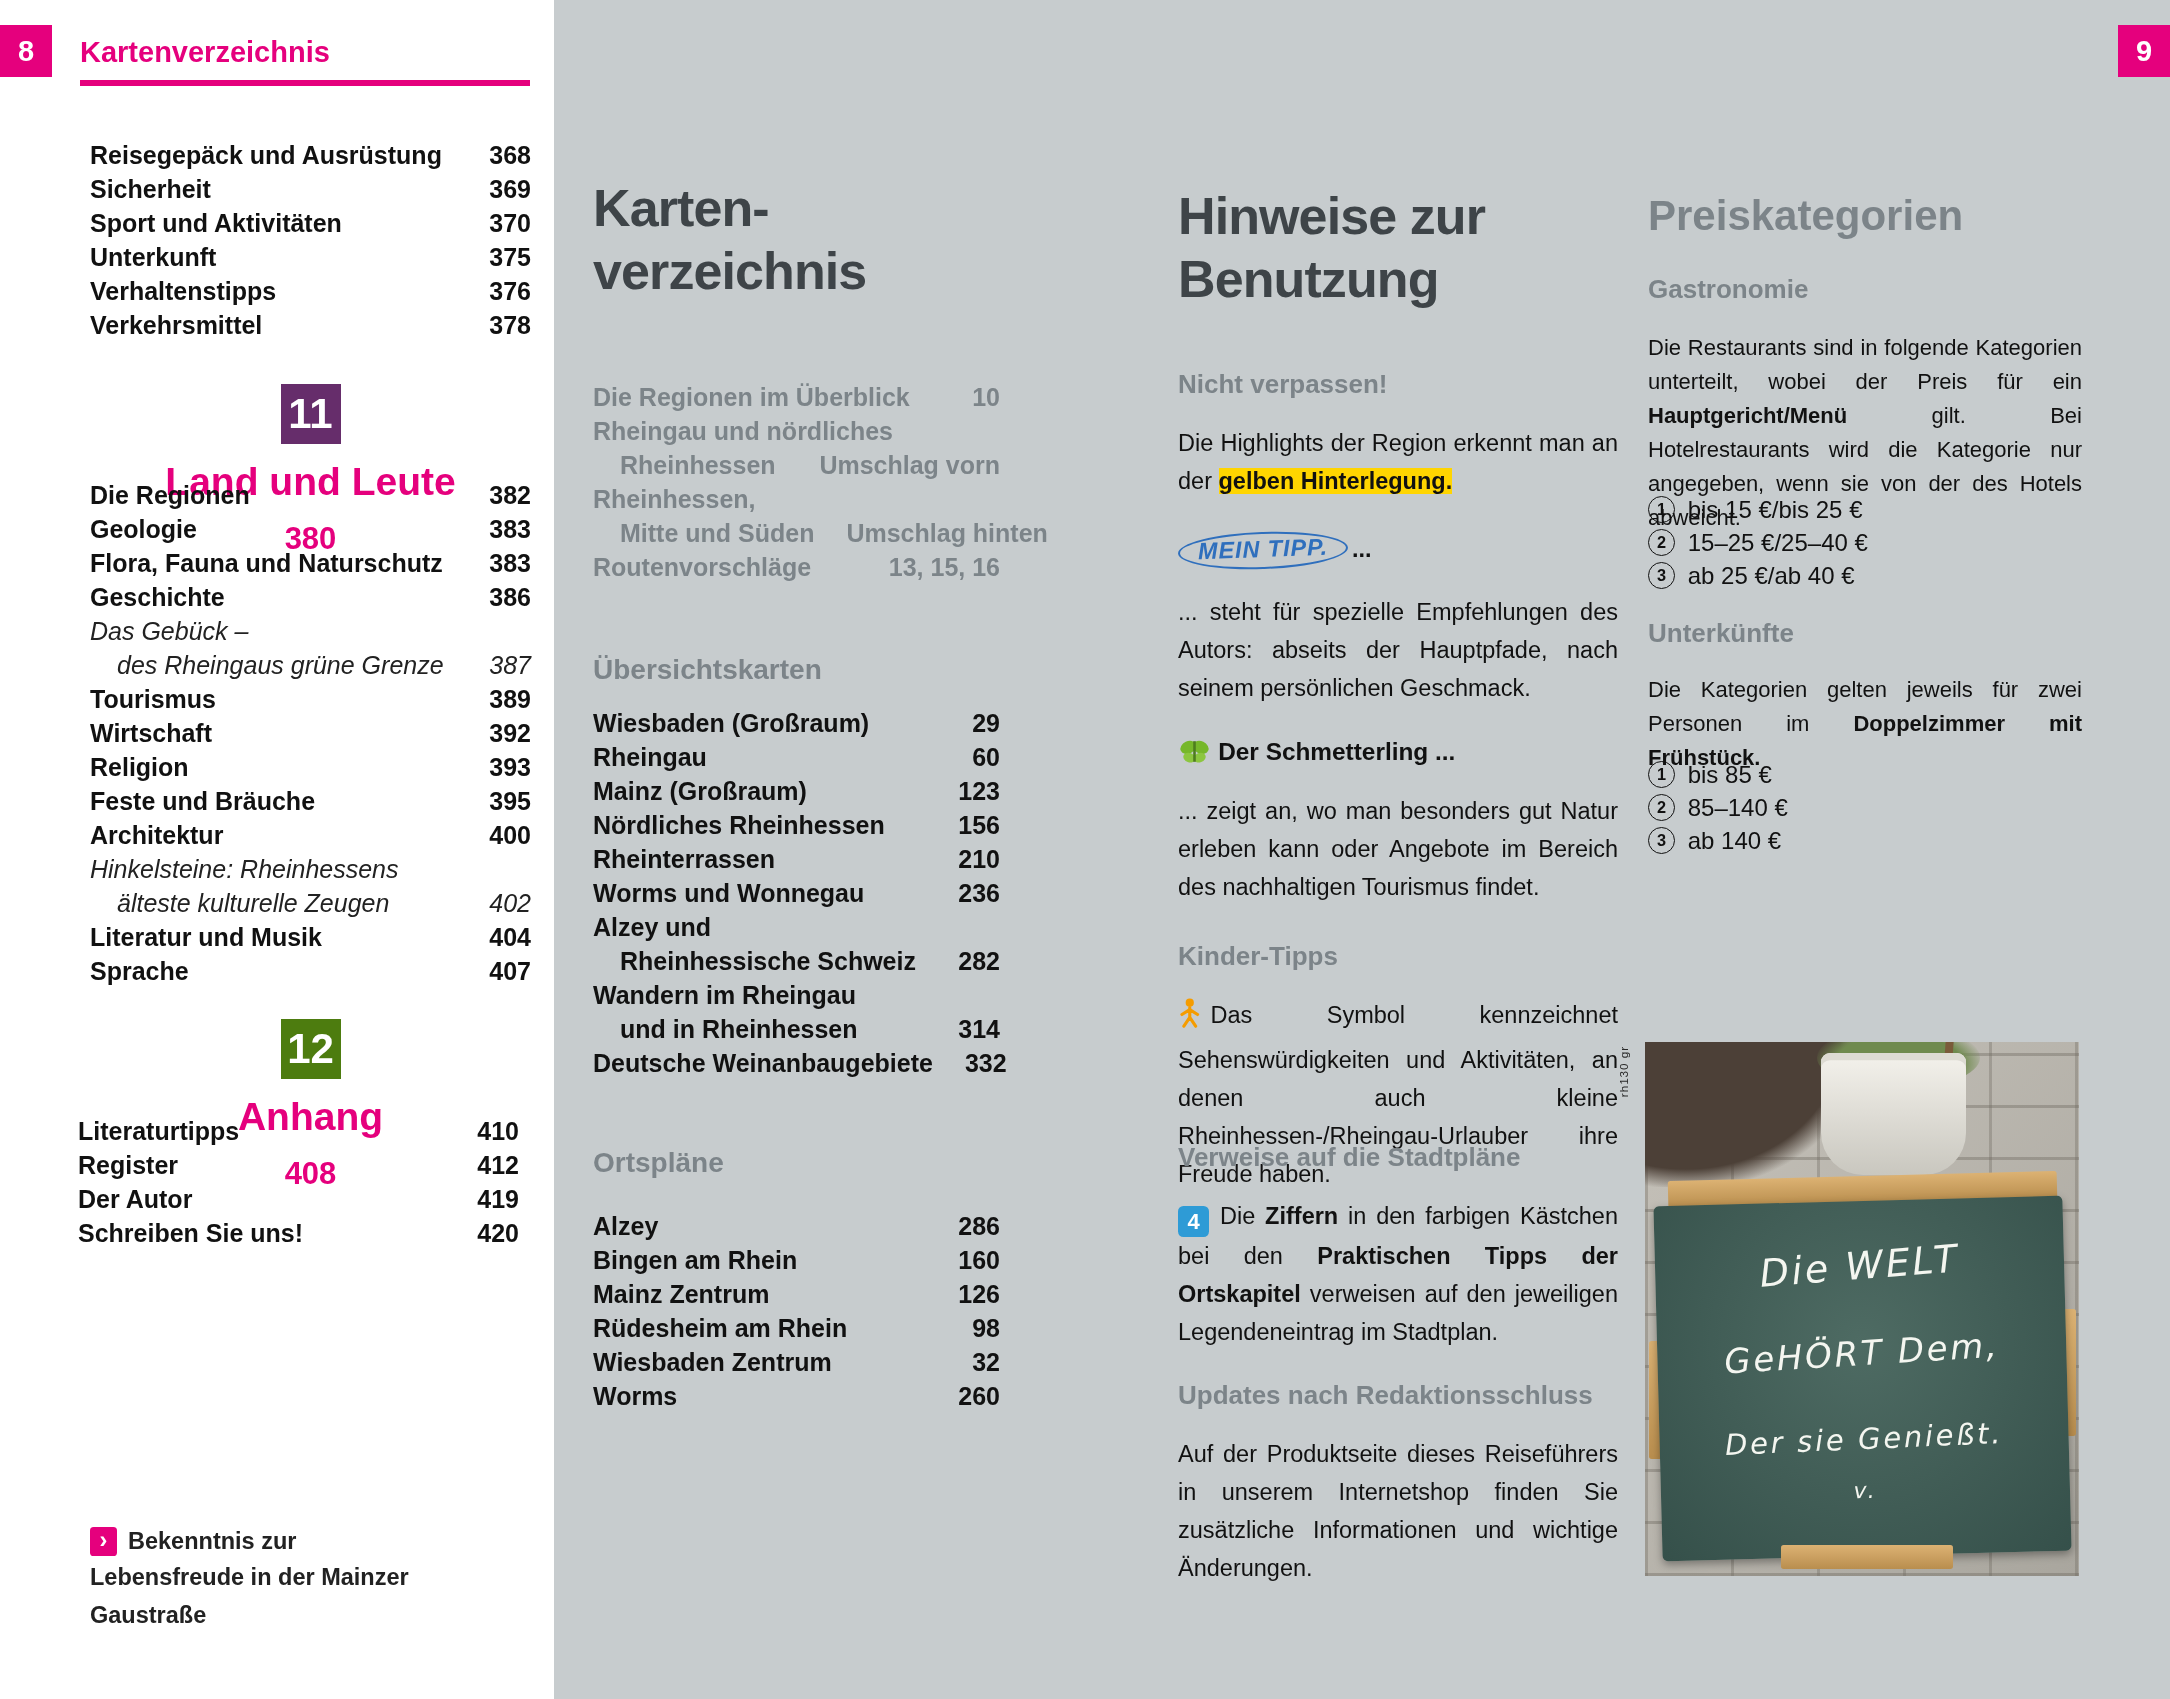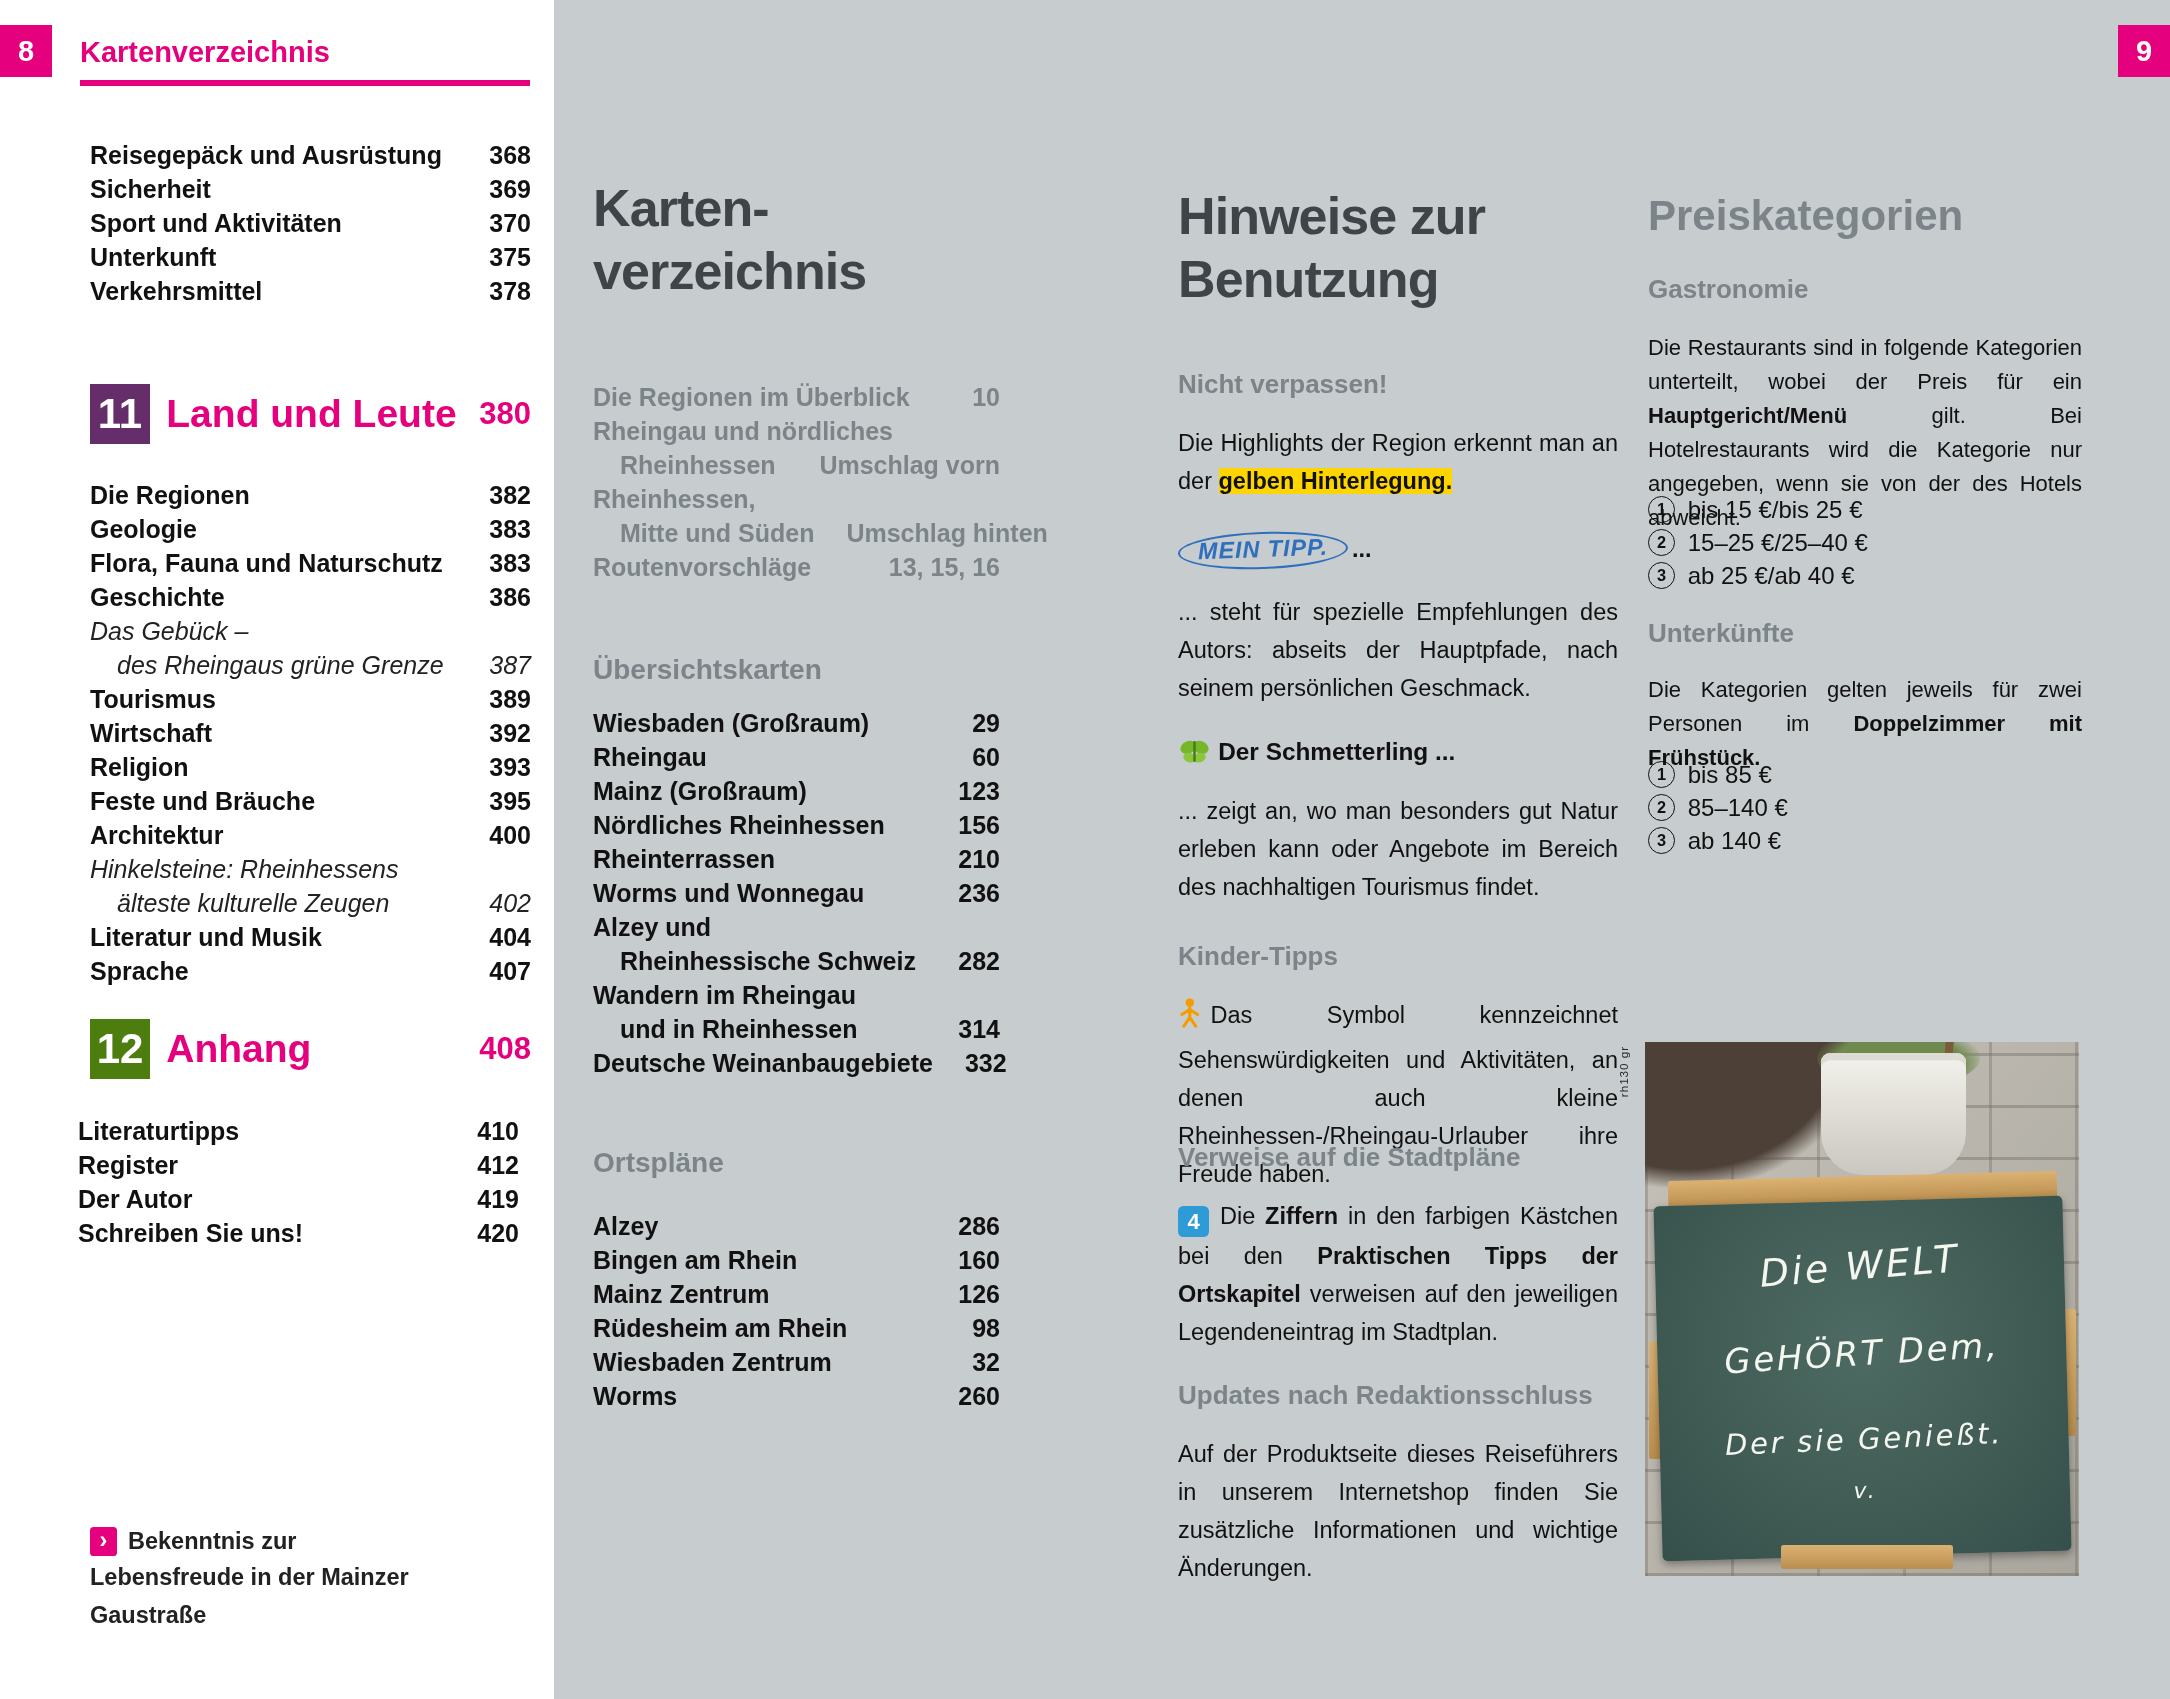--- a/index.html
+++ b/index.html
@@ -22,21 +22,21 @@
   .toc{position:absolute;width:441px;}
   .toc-row{display:flex;font-size:25px;line-height:34px;font-weight:bold;color:#111;gap:32px;}
   .toc-row .lbl{flex:1;white-space:nowrap;}
   .toc-row .pg{text-align:right;white-space:nowrap;}
   .toc-row.italic{font-style:italic;font-weight:normal;color:#222;}
   .toc-row.indent .lbl{padding-left:27px;}
   .toc-top{left:90px;top:138px;}
   .toc-ch11{left:90px;top:478px;}
   .toc-ch12{left:78px;top:1114px;}
 
-  .chapter{position:absolute;left:90px;width:441px;display:flex;align-items:center;gap:16.3px;}
+  .chapter{position:absolute;left:90px;width:441px;display:flex;align-items:center;gap:16.3px;flex-direction:column;}
   .chapter-11{top:384px;}
   .chapter-12{top:1019px;}
   .ch-num{width:60px;height:60px;color:#fff;font-size:42px;font-weight:bold;
           display:flex;align-items:center;justify-content:center;flex:none;}
   .ch-num-11{background:#662d6b;}
   .ch-num-12{background:#4d7c0f;}
   .ch-title{flex:1;color:#e5007d;font-size:39px;font-weight:bold;white-space:nowrap;}
   .ch-page{color:#e5007d;font-size:31px;font-weight:bold;}
 
   .footnote{position:absolute;left:90px;top:1525px;width:441px;font-size:23.5px;font-weight:bold;color:#222;}
@@ -154,20 +154,24 @@
     <div class="toc-row">
       <span class="lbl">Sport und Aktivitäten</span>
       <span class="pg">370</span>
     </div>
 
     <div class="toc-row">
       <span class="lbl">Unterkunft</span>
       <span class="pg">375</span>
     </div>
 
+    <div class="toc-row">
+      <span class="lbl">Verhaltenstipps</span>
+      <span class="pg">376</span>
+    </div>
 
     <div class="toc-row">
       <span class="lbl">Verkehrsmittel</span>
       <span class="pg">378</span>
     </div>
   </div>
 
 <div class="chapter chapter-11">
   <span class="ch-num ch-num-11">11</span>
   <span class="ch-title">Land und Leute</span>

